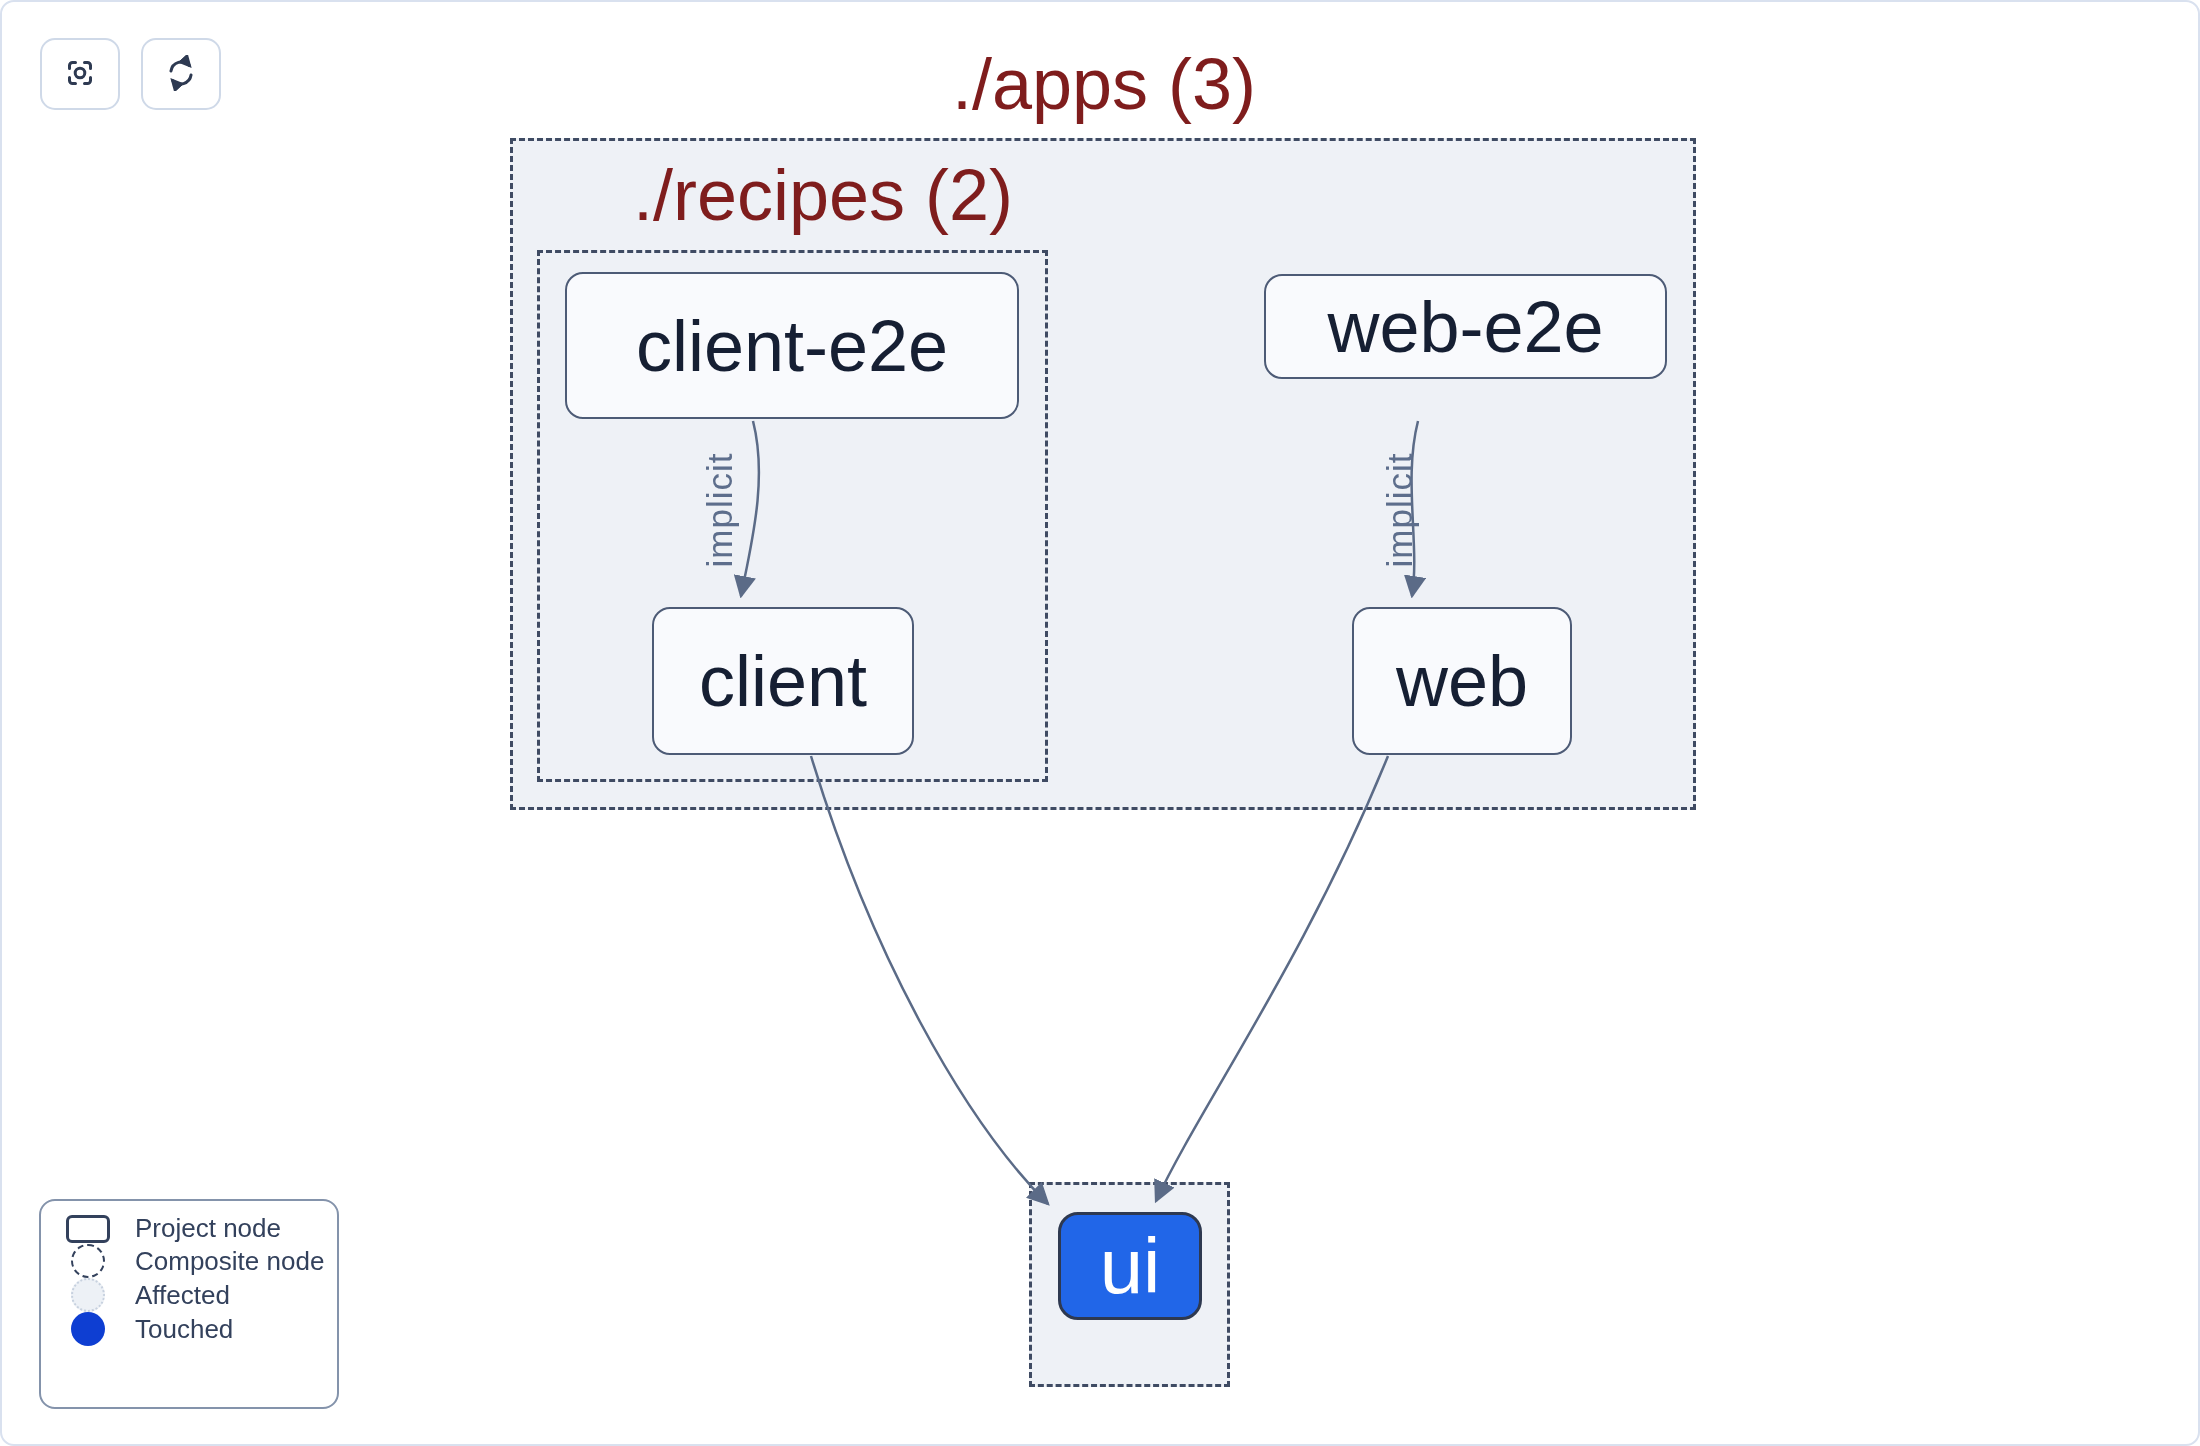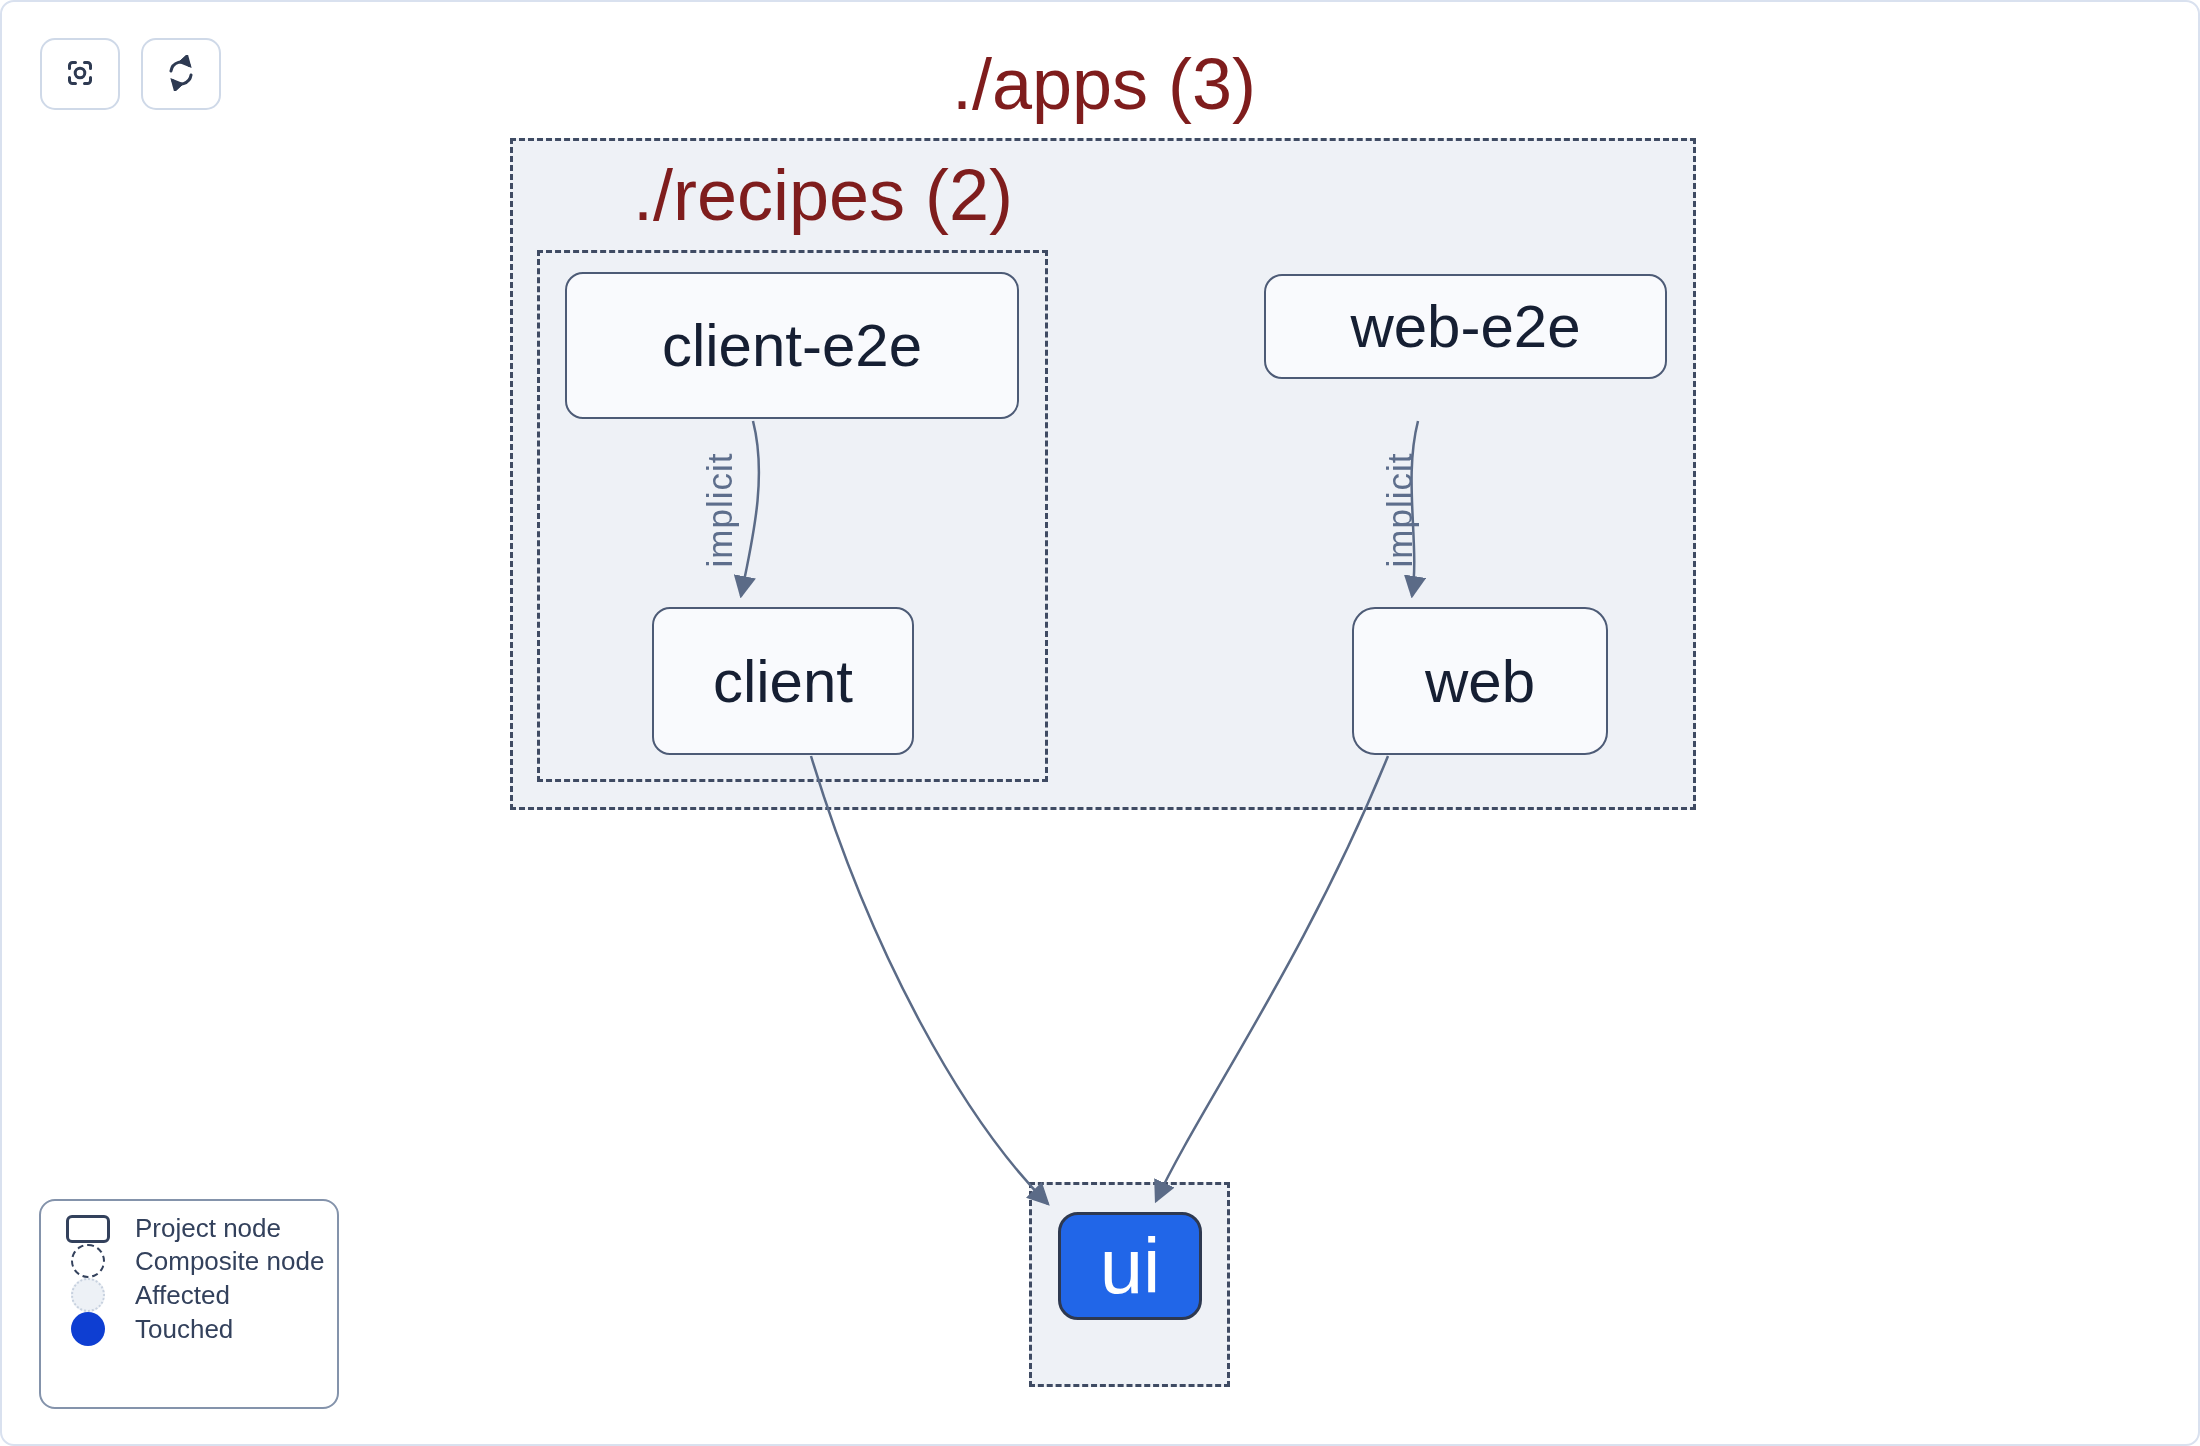--- a/index.html
+++ b/index.html
@@ -25,26 +25,26 @@
   .edge-label{
     position:absolute;transform:translate(-50%,-50%) rotate(-90deg);
     font-size:35px;color:#5d6e8c;letter-spacing:1px;white-space:nowrap;
   }
   .elbl-a{left:718px;top:508px;}
   .elbl-b{left:1398px;top:508px;}
   
   .node{
     position:absolute;box-sizing:border-box;display:flex;align-items:center;justify-content:center;
     background:#f9fafd;border:2.5px solid #4d5b76;border-radius:18px;
-    font-size:60px;color:#161f33;white-space:nowrap;cursor:pointer;
+    font-size:72px;color:#161f33;white-space:nowrap;cursor:pointer;
   }
   .node-client-e2e{left:563px;top:270px;width:454px;height:147px;}
   .node-web-e2e{left:1262px;top:272px;width:403px;height:105px;}
   .node-client{left:650px;top:605px;width:262px;height:148px;}
-  .node-web{left:1350px;top:605px;width:256px;height:148px;border-radius:23px;}
+  .node-web{left:1350px;top:605px;width:220px;height:148px;}
   .node-touched{
     left:1056px;top:1210px;width:144px;height:108px;
     background:#2166e8;border:3px solid #2e3950;border-radius:20px;color:#ffffff;font-size:78px;
   }
   
   .tool-btn{
     position:absolute;top:36px;width:80px;height:72px;box-sizing:border-box;
     background:#ffffff;border:2px solid #cfd9e8;border-radius:15px;
     display:flex;align-items:center;justify-content:center;cursor:pointer;padding:0;
   }

